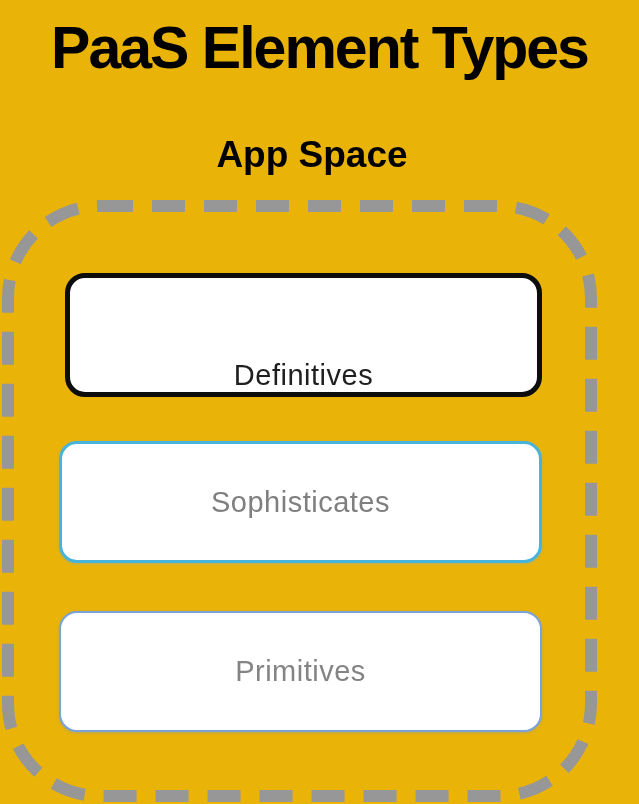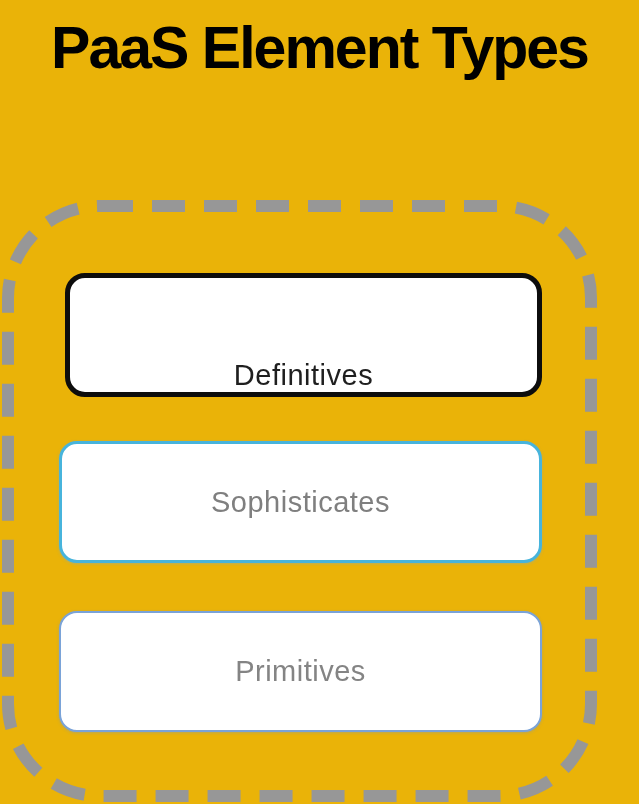--- a/index.html
+++ b/index.html
@@ -84,20 +84,21 @@
     box-shadow: 0 1px 3px rgba(120, 150, 200, 0.45);
   }
 </style>
 </head>
 <body>
 
 <div class="stage">
 
   <h1 class="diagram-title">PaaS Element Types</h1>
 
+  <div class="app-space-label">App Space</div>
 
   <svg class="boundary-svg" width="639" height="804" viewBox="0 0 639 804">
     <rect x="8" y="206" width="583" height="590" rx="92" ry="92" fill="none" stroke-width="12" stroke-dasharray="33 19" stroke="#979797"></rect>
   </svg>
 
   <div class="element-box box-definitives" style="border-color: rgb(13, 13, 13);">
     <span class="element-label" style="color: rgb(31, 31, 31);">Definitives</span>
   </div>
 
   <div class="element-box box-primitives" style="border-color: rgb(122, 163, 216);">

